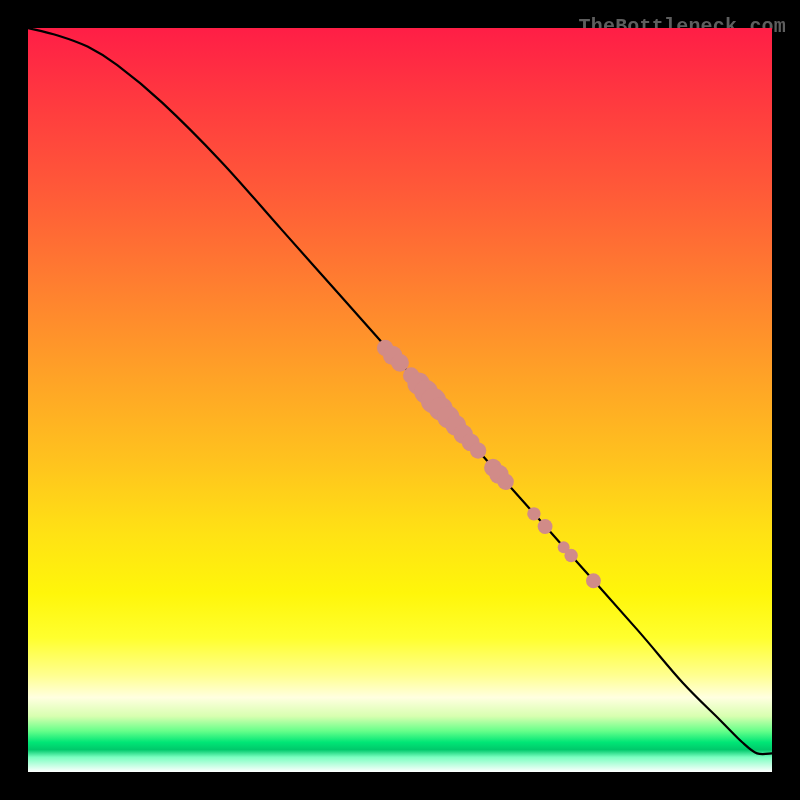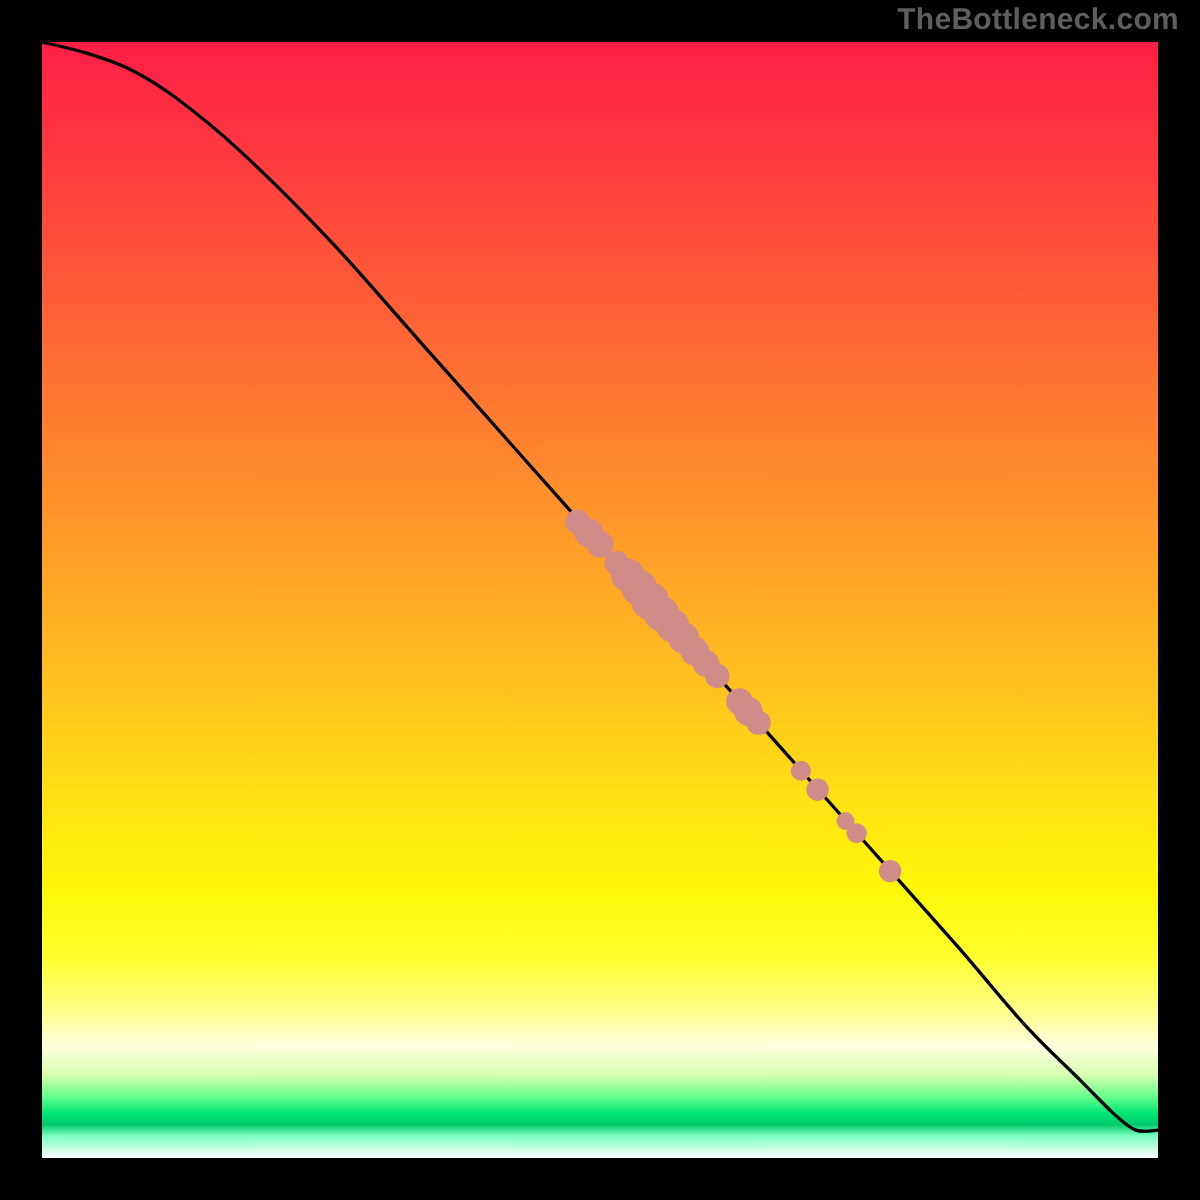--- a/index.html
+++ b/index.html
@@ -11,27 +11,28 @@
     overflow: hidden;
     font-family: Arial, Helvetica, sans-serif;
   }
   .stage {
     position: relative;
     width: 800px;
     height: 800px;
   }
   .watermark {
     position: absolute;
-    top: 2px;
+    top: 15px;
     right: 14px;
     color: #5e5e5e;
     font-size: 20px;
     font-weight: 600;
     letter-spacing: 0.2px;
     user-select: none;
+    font-family: Liberation Mono, monospace;
   }
   
   .panel {
     position: absolute;
     left: 28px;
     top: 28px;
     width: 744px;   
     height: 744px;
     background: #000;
   }

